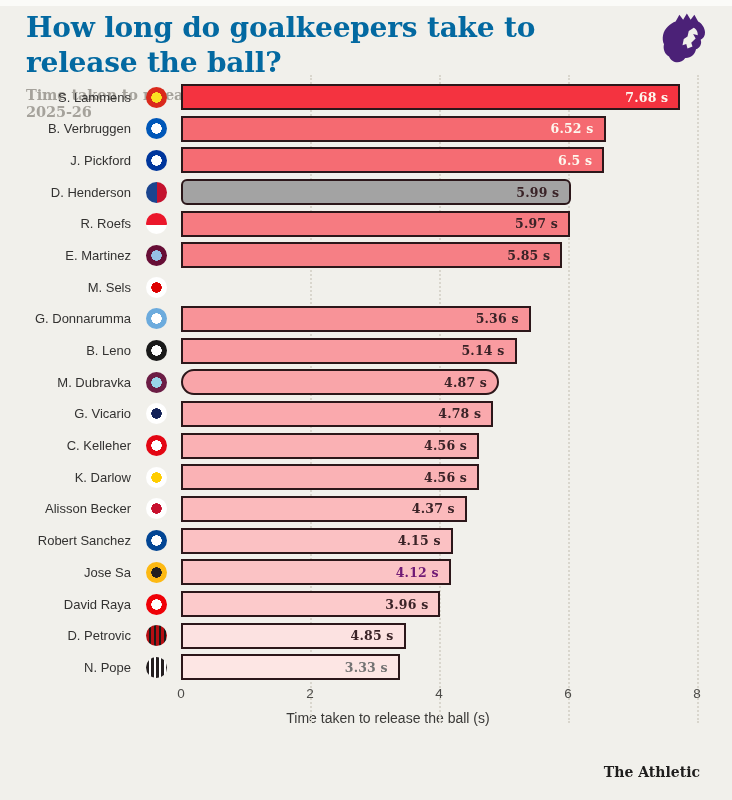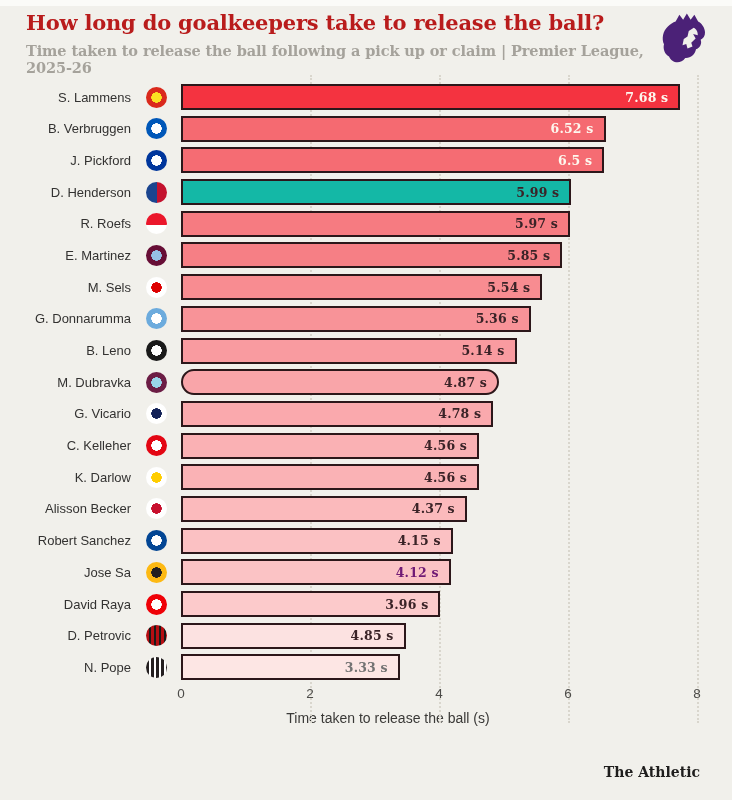--- a/index.html
+++ b/index.html
@@ -5,21 +5,21 @@
   html,body{margin:0;padding:0;}
   body{
     width:732px;height:800px;background:#f1f0eb;overflow:hidden;
     font-family:"Liberation Sans",sans-serif;position:relative;
   }
   .top-strip{position:absolute;top:0;left:0;width:732px;height:6px;background:#fbfbf8;}
   
   .header{position:absolute;top:10px;left:26px;right:80px;}
   .title{
     font-family:"DejaVu Serif","Liberation Serif",serif;font-weight:bold;
-    font-size:21px;line-height:1.25;color:#b91c1c;letter-spacing:-0.2px;
+    font-size:28px;line-height:1.25;color:#0369a1;letter-spacing:-0.2px;
   }
   .subtitle{
     font-family:"DejaVu Serif","Liberation Serif",serif;font-weight:bold;
     font-size:14.5px;margin-top:6px;color:#a5a29b;letter-spacing:-0.1px;
   }
   .pl-logo{position:absolute;top:8px;right:22px;width:50px;height:62px;}
   
   .chart{position:absolute;top:84px;left:0;width:732px;}
   .plot{position:relative;}
   .grid-overlay{
@@ -122,21 +122,21 @@
         <span class="bar-value" style="color: rgb(253, 247, 238); margin-left: 12px;">6.5 s</span>
       </span>
     </span>
   </div>
         <div class="row">
     <span class="player-label">D. Henderson</span>
     <span class="badge-cell">
       <span class="badge" style="background: linear-gradient(90deg, rgb(27, 69, 143) 0px, rgb(27, 69, 143) 50%, rgb(196, 18, 46) 50%, rgb(196, 18, 46) 100%);"></span>
     </span>
     <span class="bar-zone">
-      <span class="bar" style="width: 74.875%; background: #14b8a6;">
+      <span class="bar" style="width: 74.875%; background: #a3a3a3; border-radius: 6px;">
         <span class="bar-value" style="color: rgb(58, 35, 39);">5.99 s</span>
       </span>
     </span>
   </div>
         <div class="row">
     <span class="player-label">R. Roefs</span>
     <span class="badge-cell">
       <span class="badge" style="background: linear-gradient(rgb(235, 23, 43) 0px, rgb(235, 23, 43) 55%, rgb(255, 255, 255) 55%, rgb(255, 255, 255) 100%);"></span>
     </span>
     <span class="bar-zone">
@@ -153,25 +153,20 @@
     <span class="bar-zone">
       <span class="bar" style="width: 73.125%; background: rgb(246, 127, 133);">
         <span class="bar-value" style="color: rgb(58, 35, 39);">5.85 s</span>
       </span>
     </span>
   </div>
         <div class="row">
     <span class="player-label">M. Sels</span>
     <span class="badge-cell">
       <span class="badge" style="background: radial-gradient(circle, rgb(221, 0, 0) 0px, rgb(221, 0, 0) 34%, rgb(255, 255, 255) 36%, rgb(255, 255, 255) 100%);"></span>
-    </span>
-    <span class="bar-zone">
-      <span class="bar" style="width: 69.25%; background: rgb(248, 140, 145);">
-        <span class="bar-value" style="color: rgb(58, 35, 39);">5.54 s</span>
-      </span>
     </span>
   </div>
         <div class="row">
     <span class="player-label">G. Donnarumma</span>
     <span class="badge-cell">
       <span class="badge" style="background: radial-gradient(circle, rgb(255, 255, 255) 0px, rgb(255, 255, 255) 34%, rgb(108, 171, 221) 36%, rgb(108, 171, 221) 100%);"></span>
     </span>
     <span class="bar-zone">
       <span class="bar" style="width: 67%; background: rgb(248, 147, 152);">
         <span class="bar-value" style="color: rgb(58, 35, 39);">5.36 s</span>

